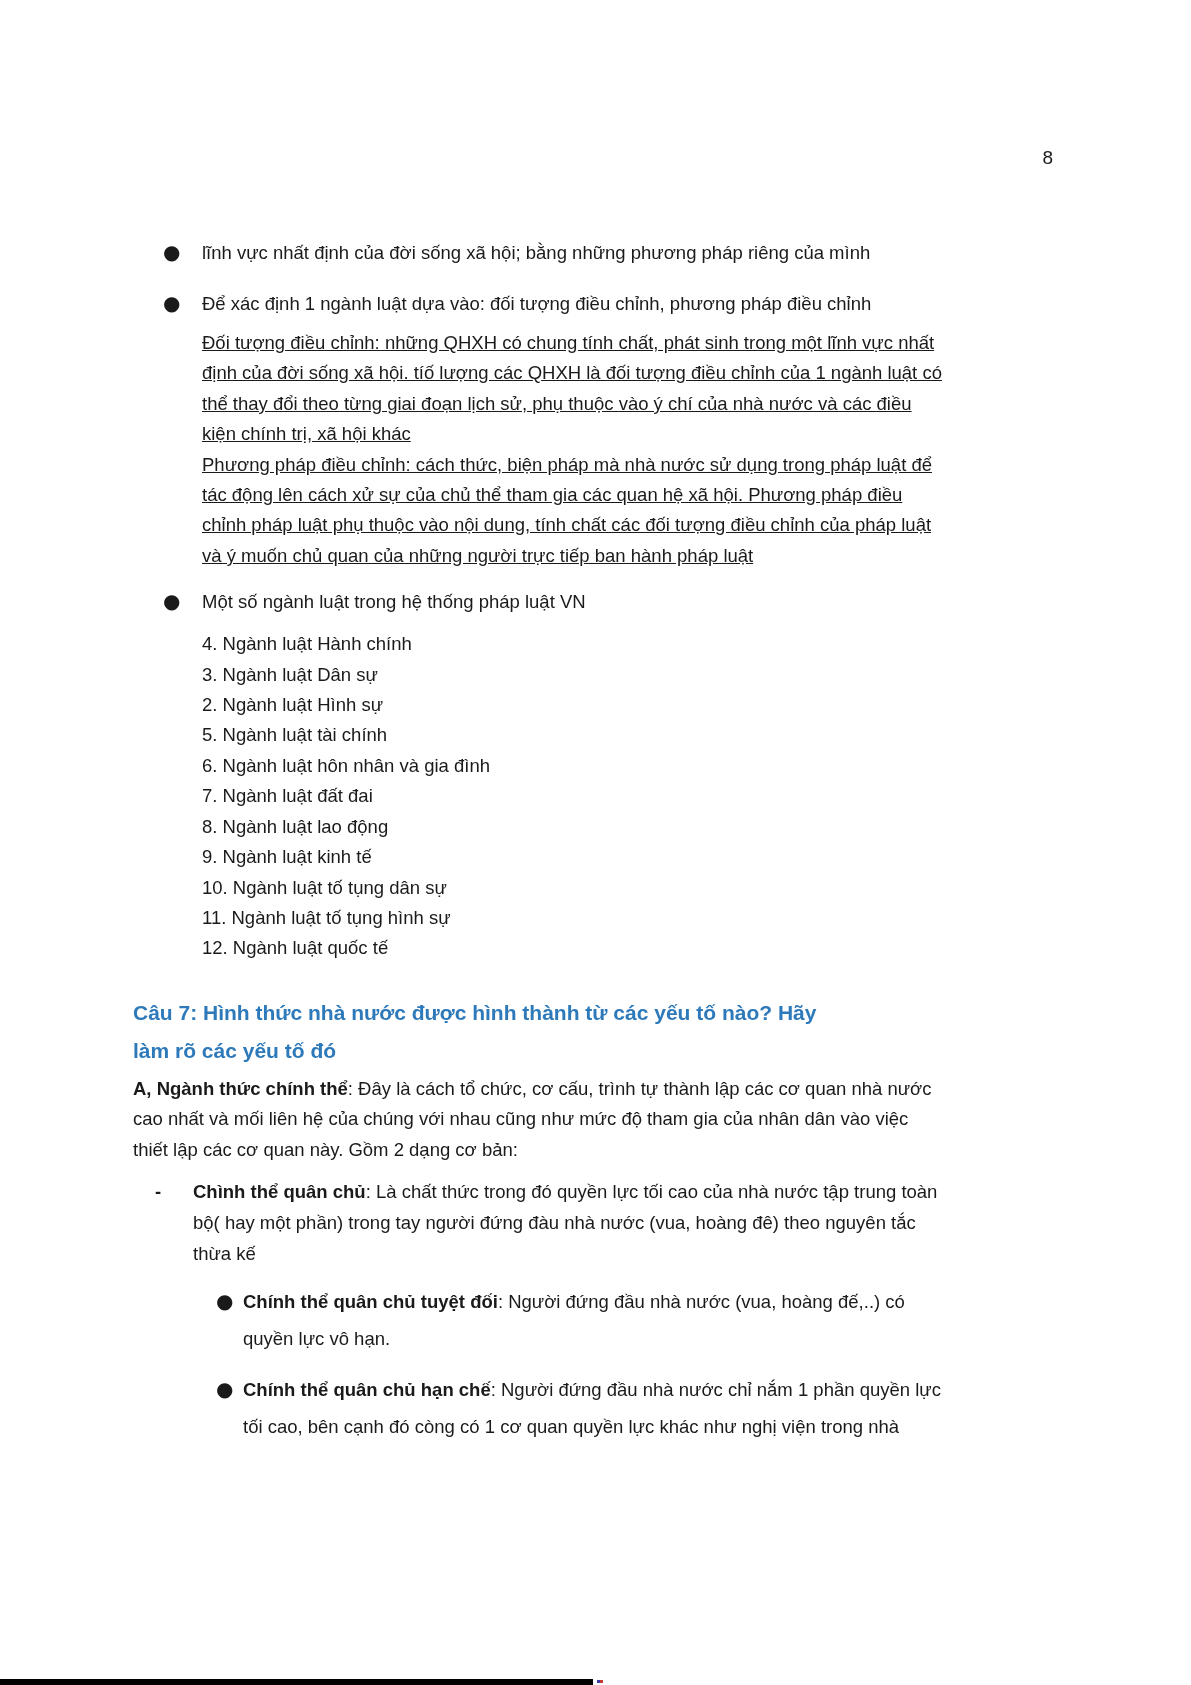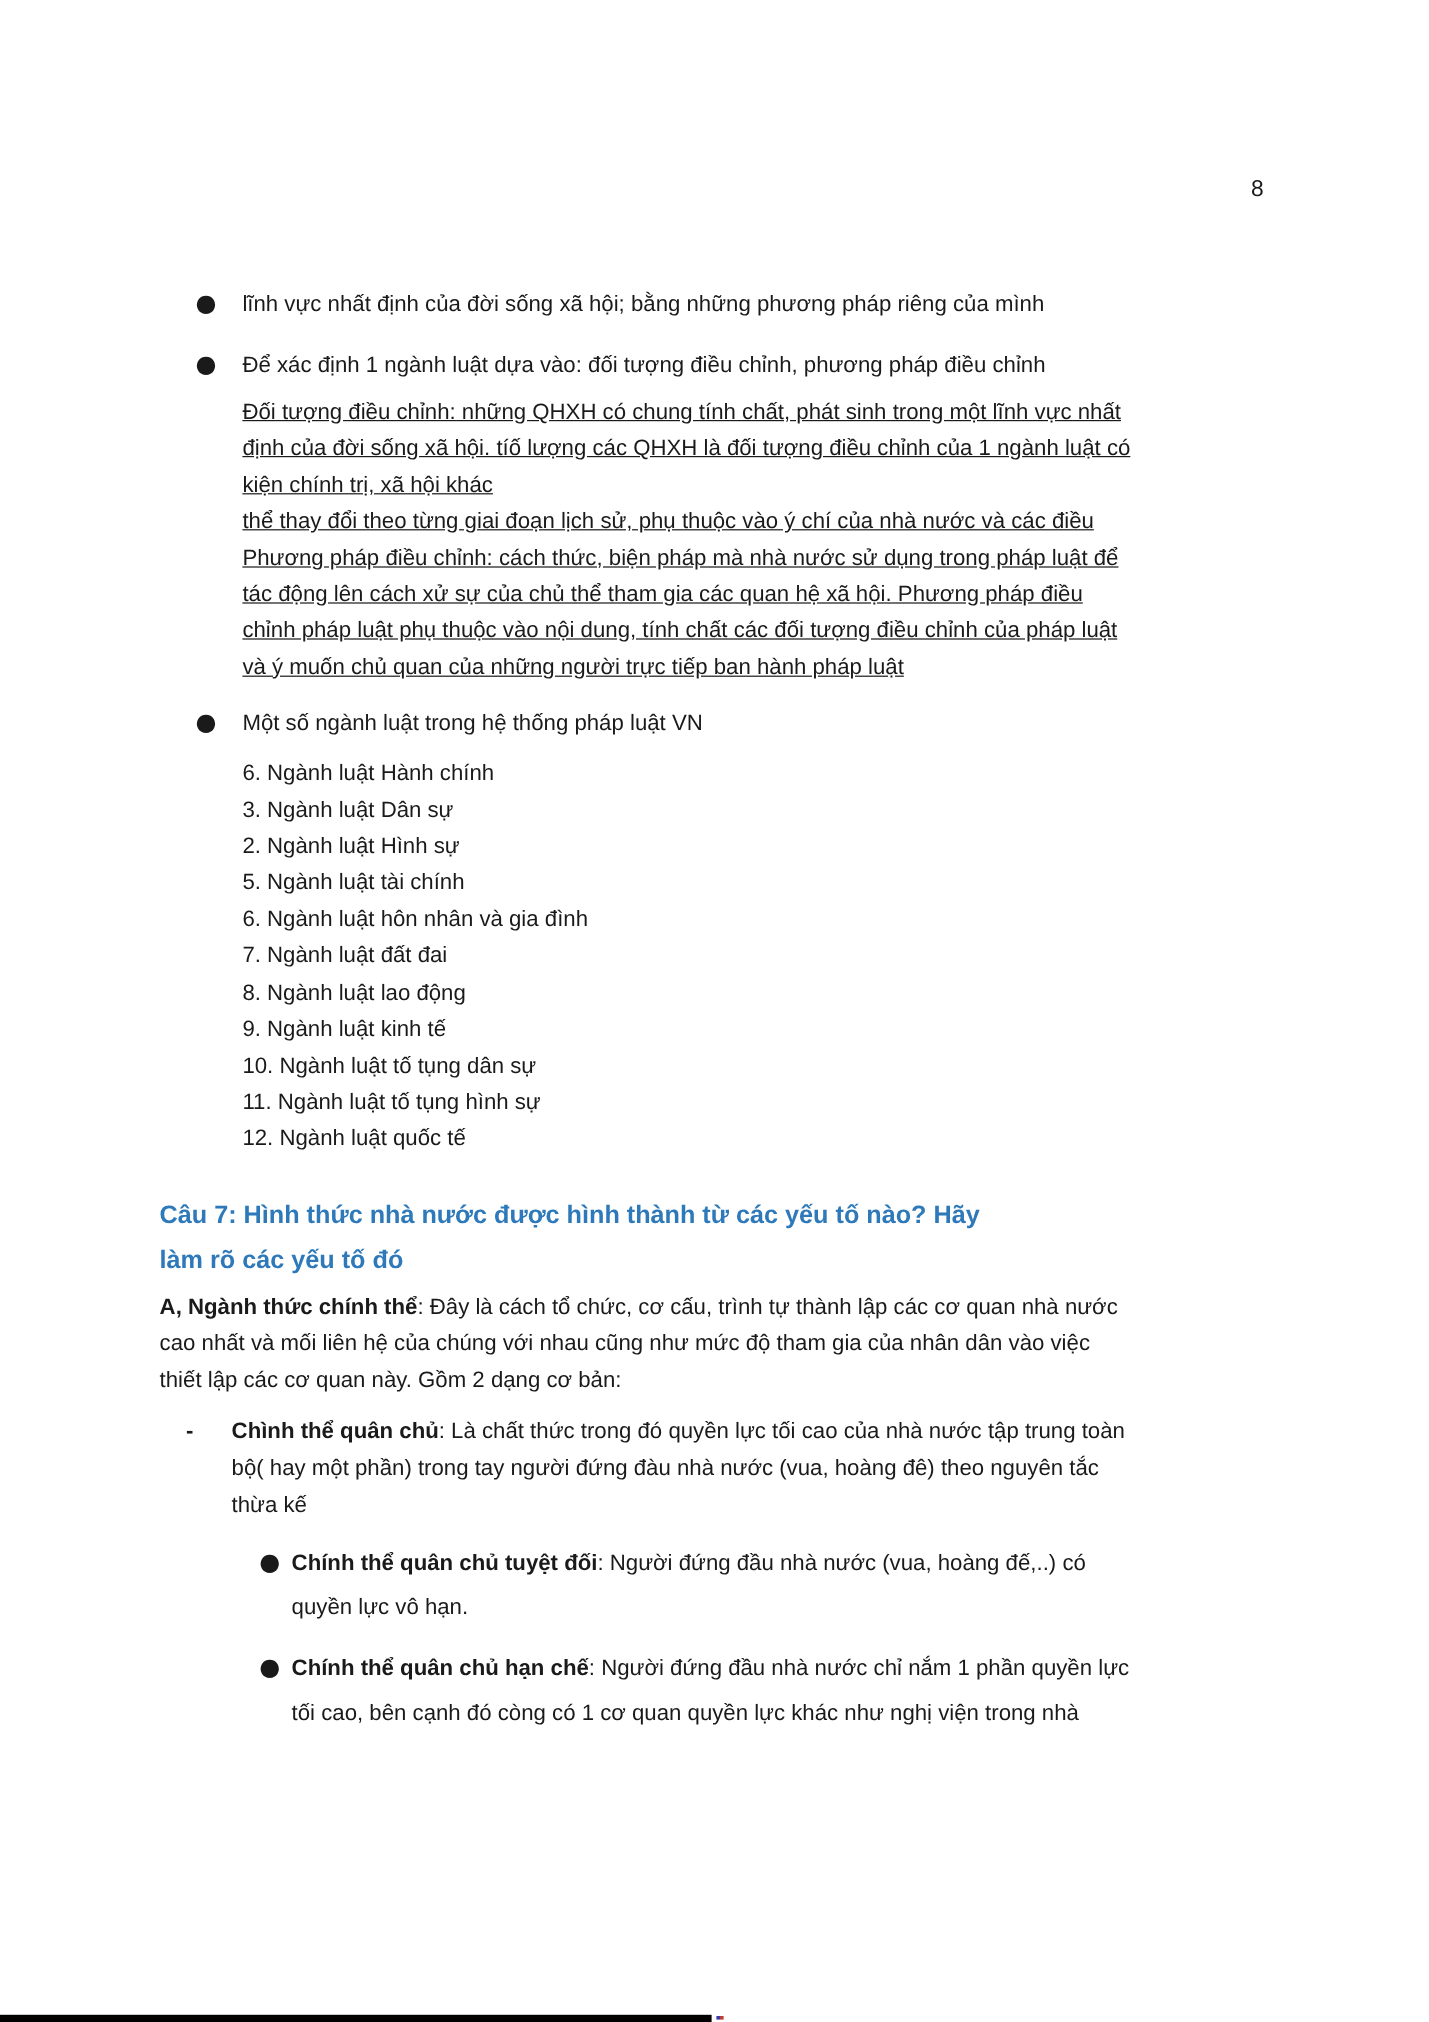--- a/index.html
+++ b/index.html
@@ -69,35 +69,35 @@
     </div>
 
     <div class="bullet-item mt14">
       <span class="bicon">●</span>
       <div class="nowrap">Để xác định 1 ngành luật dựa vào: đối tượng điều chỉnh, phương pháp điều chỉnh</div>
     </div>
 
     <div class="para-block">
       <div class="nowrap">Đối tượng điều chỉnh: những QHXH có chung tính chất, phát sinh trong một lĩnh vực nhất</div>
       <div class="nowrap">định của đời sống xã hội. tíố lượng các QHXH là đối tượng điều chỉnh của 1 ngành luật có</div>
+      <div class="nowrap">thể thay đổi theo từng giai đoạn lịch sử, phụ thuộc vào ý chí của nhà nước và các điều</div>
       <div class="nowrap">kiện chính trị, xã hội khác</div>
-      <div class="nowrap">thể thay đổi theo từng giai đoạn lịch sử, phụ thuộc vào ý chí của nhà nước và các điều</div>
       <div class="nowrap">Phương pháp điều chỉnh: cách thức, biện pháp mà nhà nước sử dụng trong pháp luật để</div>
       <div class="nowrap">tác động lên cách xử sự của chủ thể tham gia các quan hệ xã hội. Phương pháp điều</div>
       <div class="nowrap">chỉnh pháp luật phụ thuộc vào nội dung, tính chất các đối tượng điều chỉnh của pháp luật</div>
       <div class="nowrap">và ý muốn chủ quan của những người trực tiếp ban hành pháp luật</div>
     </div>
 
     <div class="bullet-item mt12">
       <span class="bicon">●</span>
       <div class="nowrap">Một số ngành luật trong hệ thống pháp luật VN</div>
     </div>
 
     <div class="laws">
-      <div class="nowrap">6. Ngành luật Hành chính</div>
+      <div class="nowrap">4. Ngành luật Hành chính</div>
       <div class="nowrap">3. Ngành luật Dân sự</div>
       <div class="nowrap">2. Ngành luật Hình sự</div>
       <div class="nowrap">5. Ngành luật tài chính</div>
       <div class="nowrap">6. Ngành luật hôn nhân và gia đình</div>
       <div class="nowrap">7. Ngành luật đất đai</div>
       <div class="nowrap">8. Ngành luật lao động</div>
       <div class="nowrap">9. Ngành luật kinh tế</div>
       <div class="nowrap">10. Ngành luật tố tụng dân sự</div>
       <div class="nowrap">11. Ngành luật tố tụng hình sự</div>
       <div class="nowrap">12. Ngành luật quốc tế</div>

